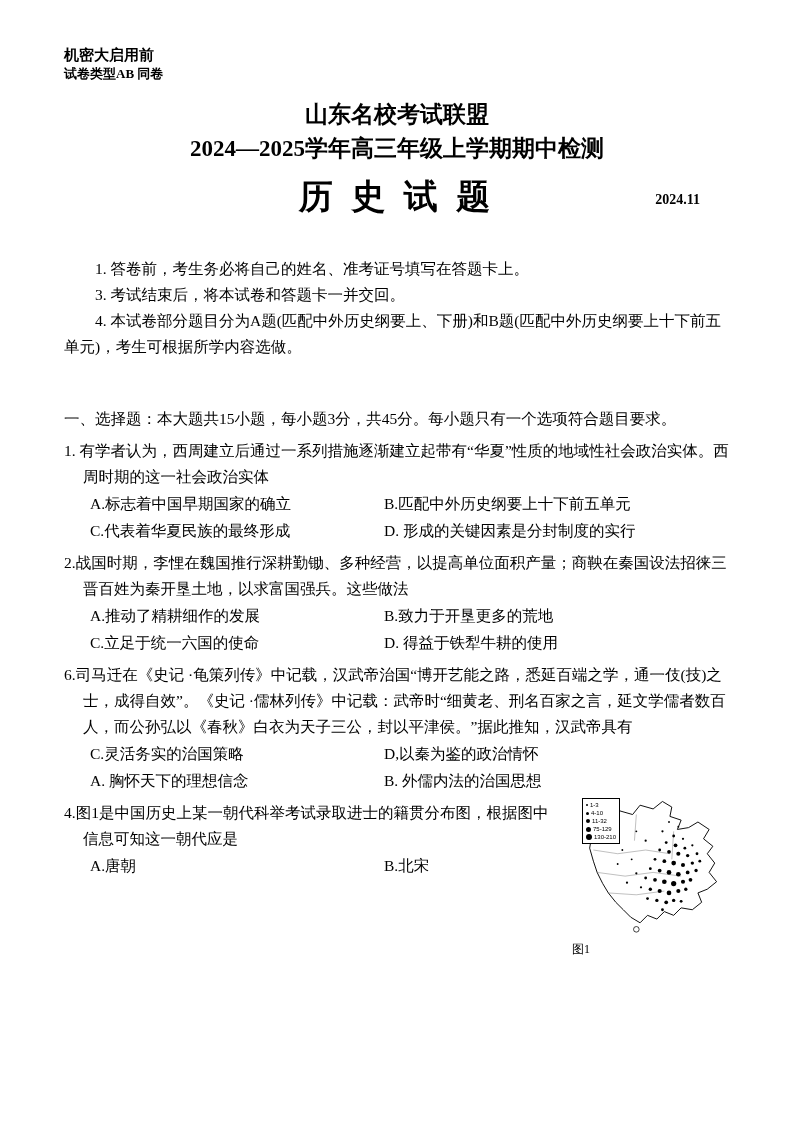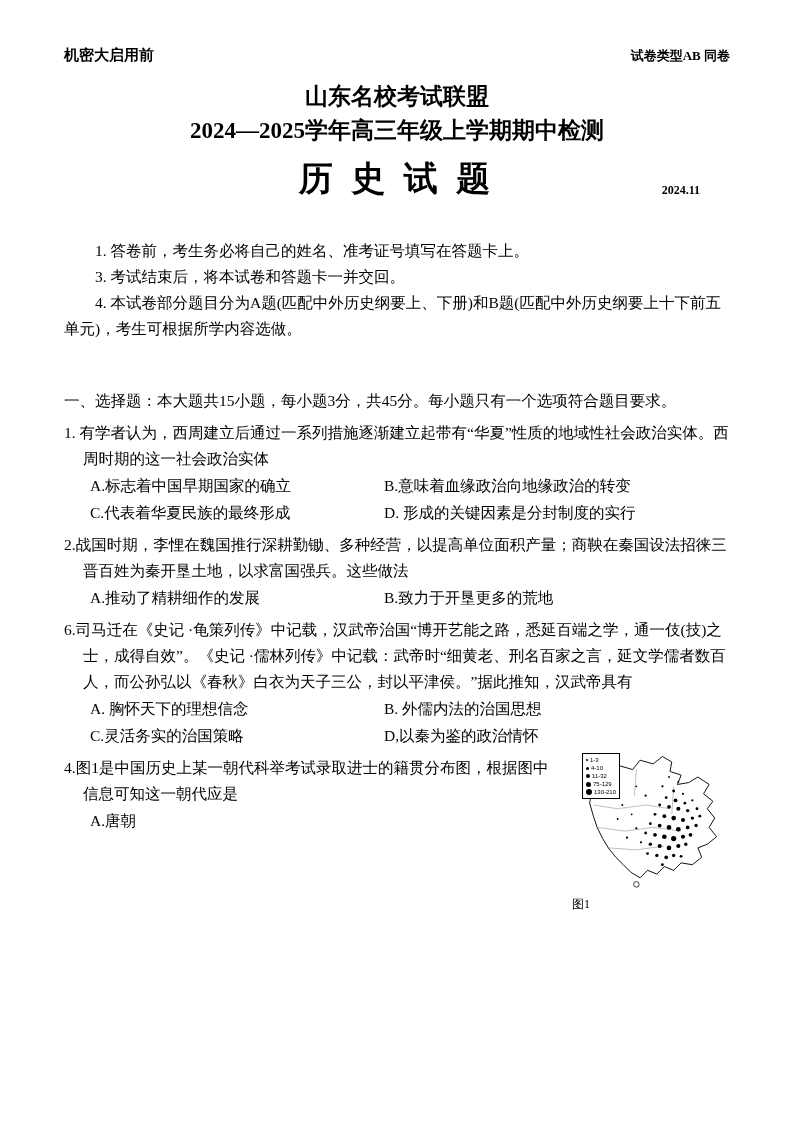--- a/index.html
+++ b/index.html
@@ -4,30 +4,30 @@
 <style>
   * { margin:0; padding:0; box-sizing:border-box; }
   html,body { background:#fff; }
   body {
     width:794px; height:1123px;
     font-family:"Liberation Serif","DejaVu Serif",serif;
     color:#000; position:relative; overflow:hidden;
   }
   .page { width:794px; height:1123px; padding:46px 64px 0 64px; background:#fff; }
 
-  .header-row { display:flex; justify-content:space-between; align-items:center; }
+  .header-row { display:flex; justify-content:space-between; align-items:flex-start;flex-direction:column; }
   .header-left { font-weight:bold; font-size:15px; }
   .header-right { font-weight:bold; font-size:13px; }
 
   .title-block { text-align:center; margin-top:16px; }
   .title-l1 { font-size:23px; font-weight:bold; }
   .title-l2 { font-size:23px; font-weight:bold; margin-top:3px; }
   .title-l3-row { position:relative; margin-top:10px; height:46px; }
   .title-l3 { font-size:34px; font-weight:bold; letter-spacing:5px;margin-top:44px; }
-  .title-date { position:absolute; right:30px; bottom:4px; font-size:12px; font-weight:bold; }
+  .title-date { position:absolute; right:30px; bottom:12px; font-size:14px; font-weight:bold; }
 
   .notice { margin-top:36px; font-size:15.5px; line-height:26px; }
   .notice-heading { font-weight:bold; }
   .notice-item { text-indent:2em; }
 
   .section-heading { margin-top:46px; font-size:15.5px; line-height:26px; }
 
   .question { font-size:15.5px; line-height:26px; margin-top:6px; }
   .stem { padding-left:19px; text-indent:-19px; }
   .options-row { display:flex; line-height:27px; }
@@ -76,45 +76,49 @@
     <div class="notice-item">3. 考试结束后，将本试卷和答题卡一并交回。</div>
     <div class="notice-item">4. 本试卷部分题目分为A题(匹配中外历史纲要上、下册)和B题(匹配中外历史纲要上十下前五单元)，考生可根据所学内容选做。</div>
   </div>
 
   <div class="section-heading">一、选择题：本大题共15小题，每小题3分，共45分。每小题只有一个选项符合题目要求。</div>
 
   <div class="question">
     <div class="stem">1. 有学者认为，西周建立后通过一系列措施逐渐建立起带有“华夏”性质的地域性社会政治实体。西周时期的这一社会政治实体</div>
     <div class="options-row">
       <span class="opt-left">A.标志着中国早期国家的确立</span>
-      <span class="opt-right">B.意味着血缘政治向地缘政治的转变</span>
+      <span class="opt-right">B.匹配中外历史纲要上十下前五单元</span>
     </div>
     <div class="options-row">
       <span class="opt-left">C.代表着华夏民族的最终形成</span>
       <span class="opt-right">D. 形成的关键因素是分封制度的实行</span>
     </div>
   </div>
 
   <div class="question">
     <div class="stem">2.战国时期，李悝在魏国推行深耕勤锄、多种经营，以提高单位面积产量；商鞅在秦国设法招徕三晋百姓为秦开垦土地，以求富国强兵。这些做法</div>
     <div class="options-row">
       <span class="opt-left">A.推动了精耕细作的发展</span>
       <span class="opt-right">B.致力于开垦更多的荒地</span>
     </div>
+    <div class="options-row">
+      <span class="opt-left">C.立足于统一六国的使命</span>
+      <span class="opt-right">D. 得益于铁犁牛耕的使用</span>
+    </div>
   </div>
 
   <div class="question">
     <div class="stem">6.司马迁在《史记 ·龟策列传》中记载，汉武帝治国“博开艺能之路，悉延百端之学，通一伎(技)之士，成得自效”。《史记 ·儒林列传》中记载：武帝时“细黄老、刑名百家之言，延文学儒者数百人，而公孙弘以《春秋》白衣为天子三公，封以平津侯。”据此推知，汉武帝具有</div>
     <div class="options-row">
+      <span class="opt-left">C.灵活务实的治国策略</span>
+      <span class="opt-right">D,以秦为鉴的政治情怀</span>
+    </div>
+    <div class="options-row">
       <span class="opt-left">A. 胸怀天下的理想信念</span>
       <span class="opt-right">B. 外儒内法的治国思想</span>
-    </div>
-    <div class="options-row">
-      <span class="opt-left">C.灵活务实的治国策略</span>
-      <span class="opt-right">D,以秦为鉴的政治情怀</span>
     </div>
   </div>
 
   <div class="question clearfix">
     <div class="map-figure">
       <svg viewBox="0 0 160 150" xmlns="http://www.w3.org/2000/svg">
         <path d="M14,34 L22,24 L34,28 L42,18 L56,22 L64,12 L78,16 L88,8 L98,14 L96,24 L108,28 L104,38 L116,36 L126,30 L138,38 L132,48 L142,56 L136,64 L144,74 L138,84 L146,94 L136,102 L126,106 L130,116 L120,124 L108,122 L100,130 L90,126 L82,134 L72,130 L64,138 L54,132 L46,124 L38,116 L30,106 L24,96 L18,84 L14,72 L10,58 L12,46 Z" fill="none" stroke="#000" stroke-width="1"></path>
         <path d="M14,60 L40,64 L70,60 L96,64 M18,84 L48,88 L78,84 L108,88 M30,106 L60,108 L90,104 M60,22 L58,50 M100,40 L98,70" fill="none" stroke="#555" stroke-width="0.4"></path>
         <circle cx="60" cy="145" r="3" fill="none" stroke="#000" stroke-width="0.8"></circle>
         <g fill="#000">
@@ -192,16 +196,17 @@
         <div class="legend-row">
             <span class="lg-dot d5"></span>
             <span>130-210</span>
           </div>
       </div>
       <div class="map-caption">图1</div>
     </div>
     <div class="stem">4.图1是中国历史上某一朝代科举考试录取进士的籍贯分布图，根据图中信息可知这一朝代应是</div>
     <div class="options-row">
       <span class="opt-left">A.唐朝</span>
+      <span class="opt-right">B.北宋</span>
     </div>
   </div>
 
 </div>
 
 </body></html>

